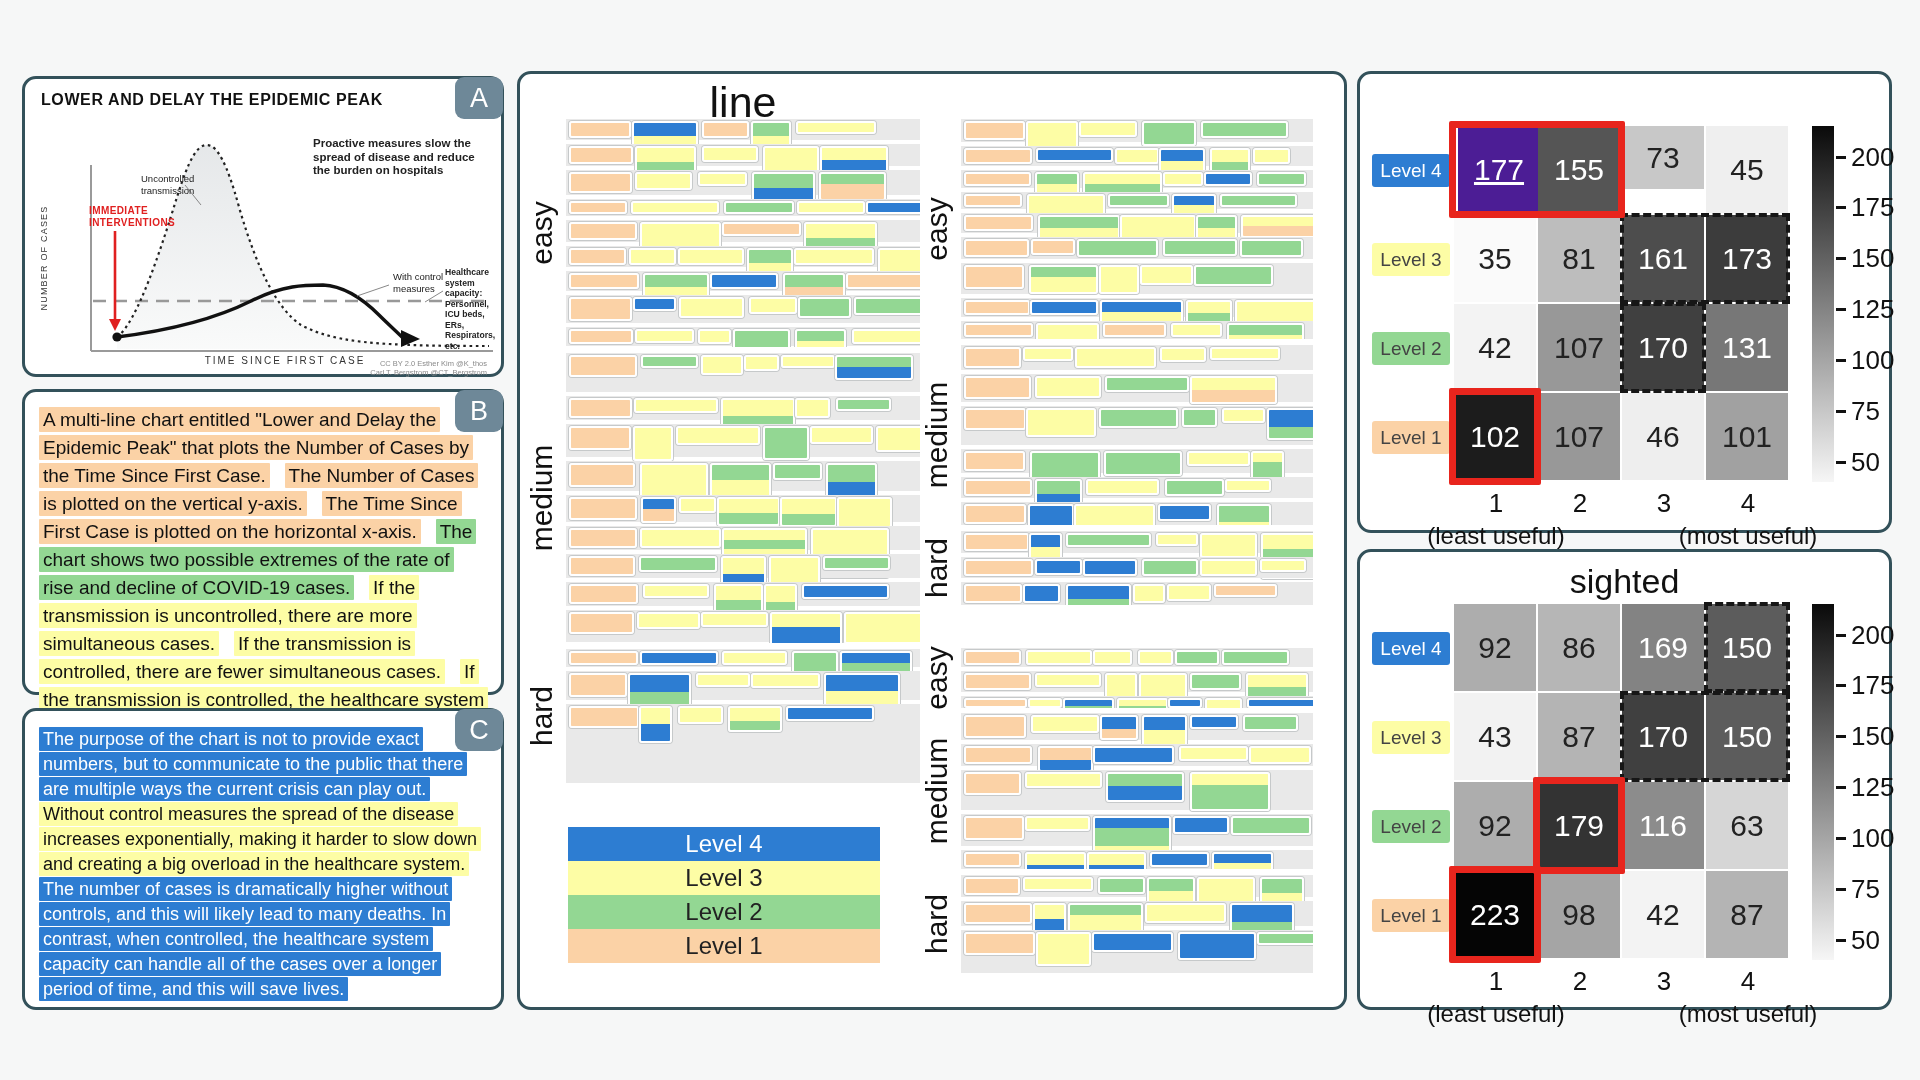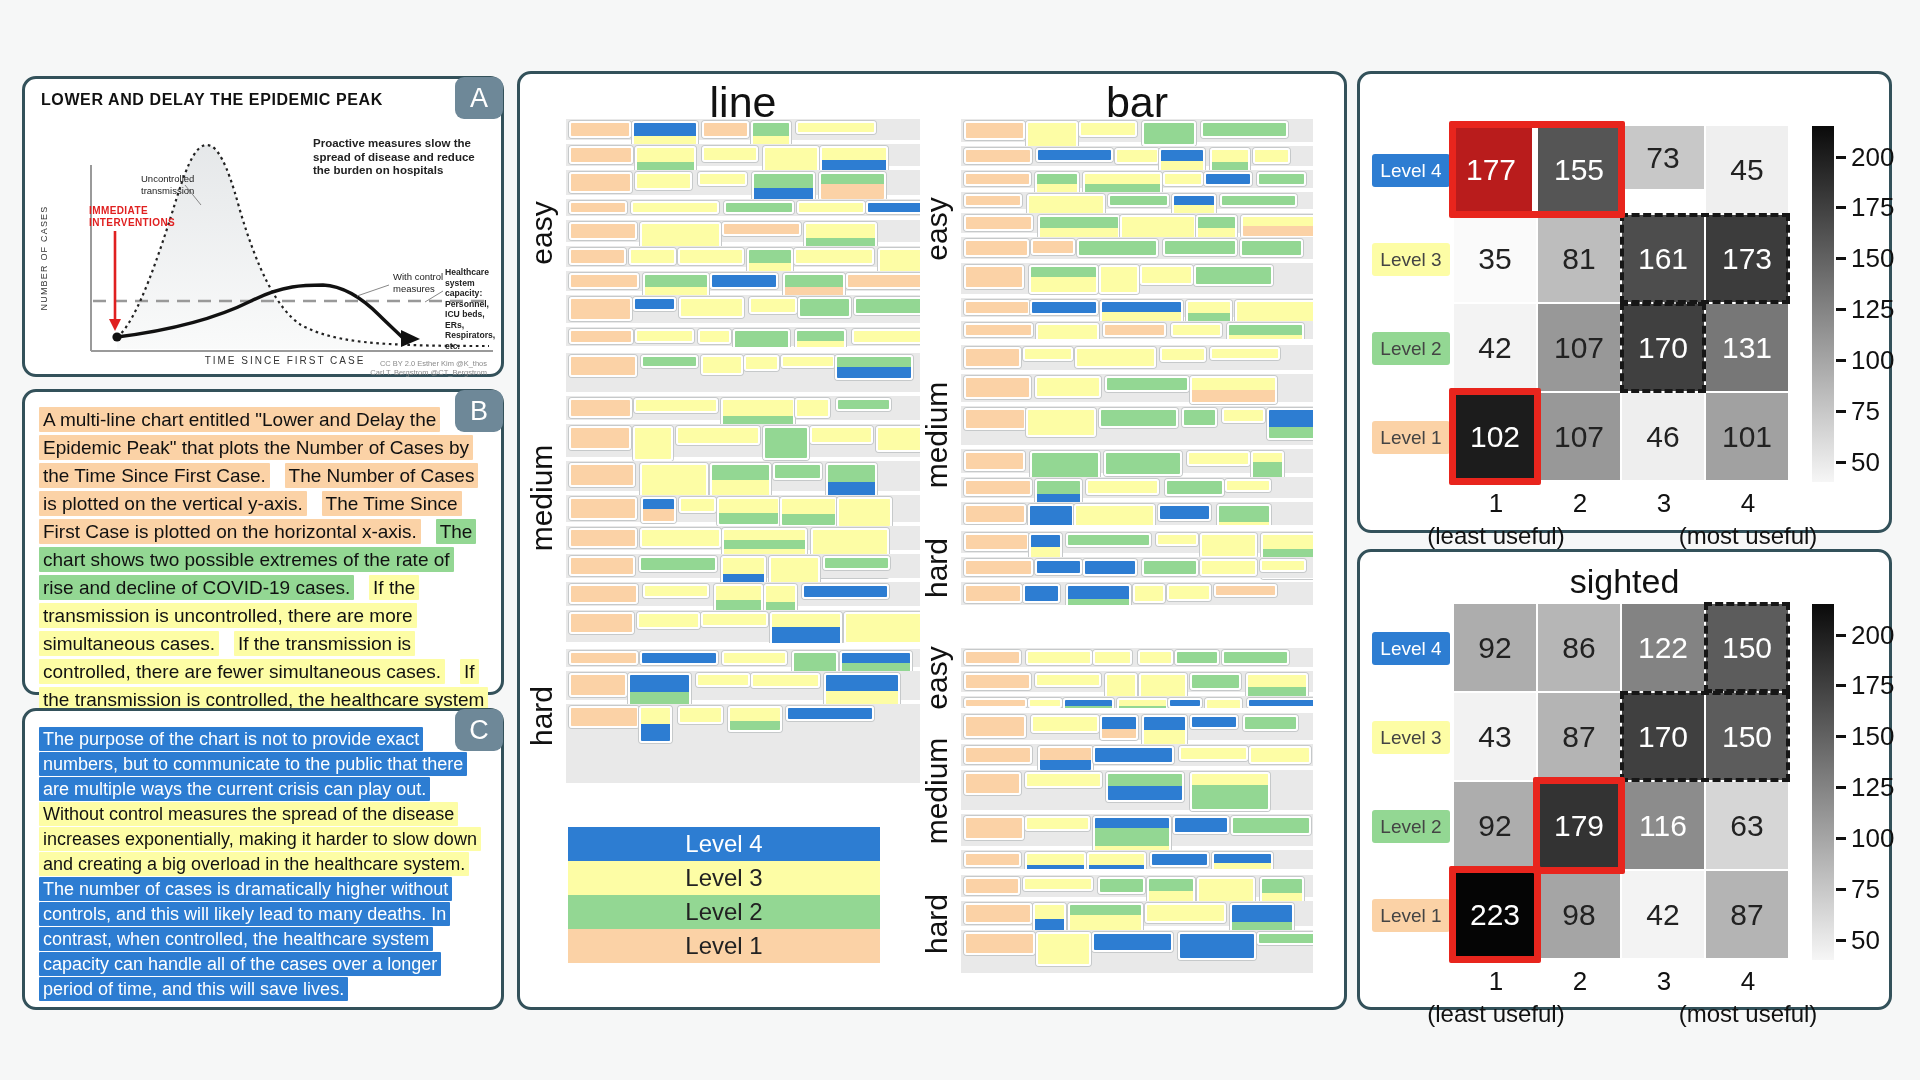--- a/index.html
+++ b/index.html
@@ -127,21 +127,20 @@
   <div class="sent-box" id="panelB-text"><span class="sent" style="background: rgb(251, 210, 166);">A multi-line chart entitled "Lower and Delay the Epidemic Peak" that plots the Number of Cases by the Time Since First Case.</span>  <span class="sent" style="background: rgb(251, 210, 166);">The Number of Cases is plotted on the vertical y-axis.</span>  <span class="sent" style="background: rgb(251, 210, 166);">The Time Since First Case is plotted on the horizontal x-axis.</span>  <span class="sent" style="background: rgb(147, 215, 147);">The chart shows two possible extremes of the rate of rise and decline of COVID-19 cases.</span>  <span class="sent" style="background: rgb(253, 253, 165);">If the transmission is uncontrolled, there are more simultaneous cases.</span>  <span class="sent" style="background: rgb(253, 253, 165);">If the transmission is controlled, there are fewer simultaneous cases.</span>  <span class="sent" style="background: rgb(253, 253, 165);">If the transmission is controlled, the healthcare system can support all the cases.</span></div>
 </div>
 
 <div class="panel" style="left:22px;top:708px;width:482px;height:302px;">
   <div class="badge">C</div>
   <div class="sent-box c" id="panelC-text"><span class="sent" style="background: rgb(45, 125, 210); color: rgb(255, 255, 255);">The purpose of the chart is not to provide exact numbers, but to communicate to the public that there are multiple ways the current crisis can play out.</span>  <span class="sent" style="background: rgb(253, 253, 165);">Without control measures the spread of the disease increases exponentially, making it harder to slow down and creating a big overload in the healthcare system.</span>  <span class="sent" style="background: rgb(45, 125, 210); color: rgb(255, 255, 255);">The number of cases is dramatically higher without controls, and this will likely lead to many deaths. In contrast, when controlled, the healthcare system capacity can handle all of the cases over a longer period of time, and this will save lives.</span></div>
 </div>
 
 <div class="panel" style="left:517px;top:71px;width:830px;height:939px;" id="midPanel">
   <div class="mid-title" style="left:113px;top:4px;">line</div>
-  <div class="mid-title" style="left:507px;top:4px;">bar</div>
   <div class="legend" id="midLegend" style="left:48px;top:753px;width:312px;">
       <div class="legend-row" style="background: rgb(45, 125, 210); color: rgb(255, 255, 255); height: 34px;">Level 4</div>
       <div class="legend-row" style="background: rgb(253, 253, 165); color: rgb(34, 34, 34); height: 34px;">Level 3</div>
       <div class="legend-row" style="background: rgb(147, 215, 147); color: rgb(34, 34, 34); height: 34px;">Level 2</div>
       <div class="legend-row" style="background: rgb(251, 210, 166); color: rgb(34, 34, 34); height: 34px;">Level 1</div>
     </div>
 <div class="smgrid" style="left: 46px; top: 45px; width: 354px; height: 228px; overflow: hidden;">
       <div class="strip" style="top: 0px; height: 21px;">
         <div class="blob" style="left: 3px; top: 2px; width: 58.0314px;">
           <div class="blobseg" style="height: 13px; background: rgb(251, 210, 166);"></div>
@@ -1170,21 +1169,21 @@
         </div>
         <div class="blob" style="left: 296.038px; top: 2px; width: 85.5305px;">
           <div class="blobseg" style="height: 9.21841px; background: rgb(147, 215, 147);"></div>
         </div>
       </div>
     </div>
     <div class="diff-label" style="left: 317px; top: 832px; width: 200px; transform: rotate(-90deg);">hard</div>
   </div>
 
 <div class="panel" style="left:1357px;top:71px;width:535px;height:462px;" id="hm0">
-    <div class="hm-cell" style="left: 90px; top: 52px; width: 82px; height: 87px; background: #b91c1c; color: rgb(255, 255, 255);">177</div>
+    <div class="hm-cell" style="left: 98px; top: 52px; width: 82px; height: 87px; background: #4c1d95; color: rgb(255, 255, 255); text-decoration: underline;">177</div>
     <div class="hm-cell" style="left: 178px; top: 52px; width: 82px; height: 87px; background: rgb(85, 85, 85); color: rgb(255, 255, 255);">155</div>
     <div class="hm-cell" style="left: 262px; top: 52px; width: 82px; height: 63px; background: rgb(200, 200, 200); color: rgb(34, 34, 34);">73</div>
     <div class="hm-cell" style="left: 346px; top: 52px; width: 82px; height: 87px; background: rgb(239, 239, 239); color: rgb(34, 34, 34);">45</div>
     <div class="hm-chip" style="left: 12px; top: 80px; width: 78px; height: 33px; background: rgb(45, 125, 210); color: rgb(255, 255, 255);">Level 4</div>
     <div class="hm-cell" style="left: 94px; top: 141px; width: 82px; height: 87px; background: rgb(250, 250, 250); color: rgb(34, 34, 34);">35</div>
     <div class="hm-cell" style="left: 178px; top: 141px; width: 82px; height: 87px; background: rgb(189, 189, 189); color: rgb(34, 34, 34);">81</div>
     <div class="hm-cell" style="left: 262px; top: 141px; width: 82px; height: 87px; background: rgb(77, 77, 77); color: rgb(255, 255, 255);">161</div>
     <div class="hm-cell" style="left: 346px; top: 141px; width: 82px; height: 87px; background: rgb(60, 60, 60); color: rgb(255, 255, 255);">173</div>
     <div class="hm-chip" style="left: 12px; top: 169px; width: 78px; height: 33px; background: rgb(253, 253, 165); color: rgb(68, 68, 68);">Level 3</div>
     <div class="hm-cell" style="left: 94px; top: 230px; width: 82px; height: 87px; background: rgb(243, 243, 243); color: rgb(34, 34, 34);">42</div>
@@ -1220,21 +1219,21 @@
     <div class="hm-cbtick" style="left: 491px; top: 270.943px;">100</div>
     <div class="hm-cbdash" style="left: 476px; top: 335.8px;"></div>
     <div class="hm-cbtick" style="left: 491px; top: 321.8px;">75</div>
     <div class="hm-cbdash" style="left: 476px; top: 386.657px;"></div>
     <div class="hm-cbtick" style="left: 491px; top: 372.657px;">50</div>
   </div>
 <div class="panel" style="left:1357px;top:549px;width:535px;height:461px;" id="hm1">
     <div class="hm-title">sighted</div>
     <div class="hm-cell" style="left: 94px; top: 52px; width: 82px; height: 87px; background: rgb(173, 173, 173); color: rgb(34, 34, 34);">92</div>
     <div class="hm-cell" style="left: 178px; top: 52px; width: 82px; height: 87px; background: rgb(182, 182, 182); color: rgb(34, 34, 34);">86</div>
-    <div class="hm-cell" style="left: 262px; top: 52px; width: 82px; height: 87px; background: rgb(131, 131, 131); color: rgb(255, 255, 255);">122</div>
+    <div class="hm-cell" style="left: 262px; top: 52px; width: 82px; height: 87px; background: rgb(131, 131, 131); color: rgb(255, 255, 255);">169</div>
     <div class="hm-cell" style="left: 346px; top: 52px; width: 82px; height: 87px; background: rgb(92, 92, 92); color: rgb(255, 255, 255);">150</div>
     <div class="hm-chip" style="left: 12px; top: 80px; width: 78px; height: 33px; background: rgb(45, 125, 210); color: rgb(255, 255, 255);">Level 4</div>
     <div class="hm-cell" style="left: 94px; top: 141px; width: 82px; height: 87px; background: rgb(242, 242, 242); color: rgb(34, 34, 34);">43</div>
     <div class="hm-cell" style="left: 178px; top: 141px; width: 82px; height: 87px; background: rgb(180, 180, 180); color: rgb(34, 34, 34);">87</div>
     <div class="hm-cell" style="left: 262px; top: 141px; width: 82px; height: 87px; background: rgb(64, 64, 64); color: rgb(255, 255, 255);">170</div>
     <div class="hm-cell" style="left: 346px; top: 141px; width: 82px; height: 87px; background: rgb(92, 92, 92); color: rgb(255, 255, 255);">150</div>
     <div class="hm-chip" style="left: 12px; top: 169px; width: 78px; height: 33px; background: rgb(253, 253, 165); color: rgb(68, 68, 68);">Level 3</div>
     <div class="hm-cell" style="left: 94px; top: 230px; width: 82px; height: 87px; background: rgb(173, 173, 173); color: rgb(34, 34, 34);">92</div>
     <div class="hm-cell" style="left: 178px; top: 230px; width: 82px; height: 87px; background: rgb(51, 51, 51); color: rgb(255, 255, 255);">179</div>
     <div class="hm-cell" style="left: 262px; top: 230px; width: 82px; height: 87px; background: rgb(140, 140, 140); color: rgb(255, 255, 255);">116</div>

